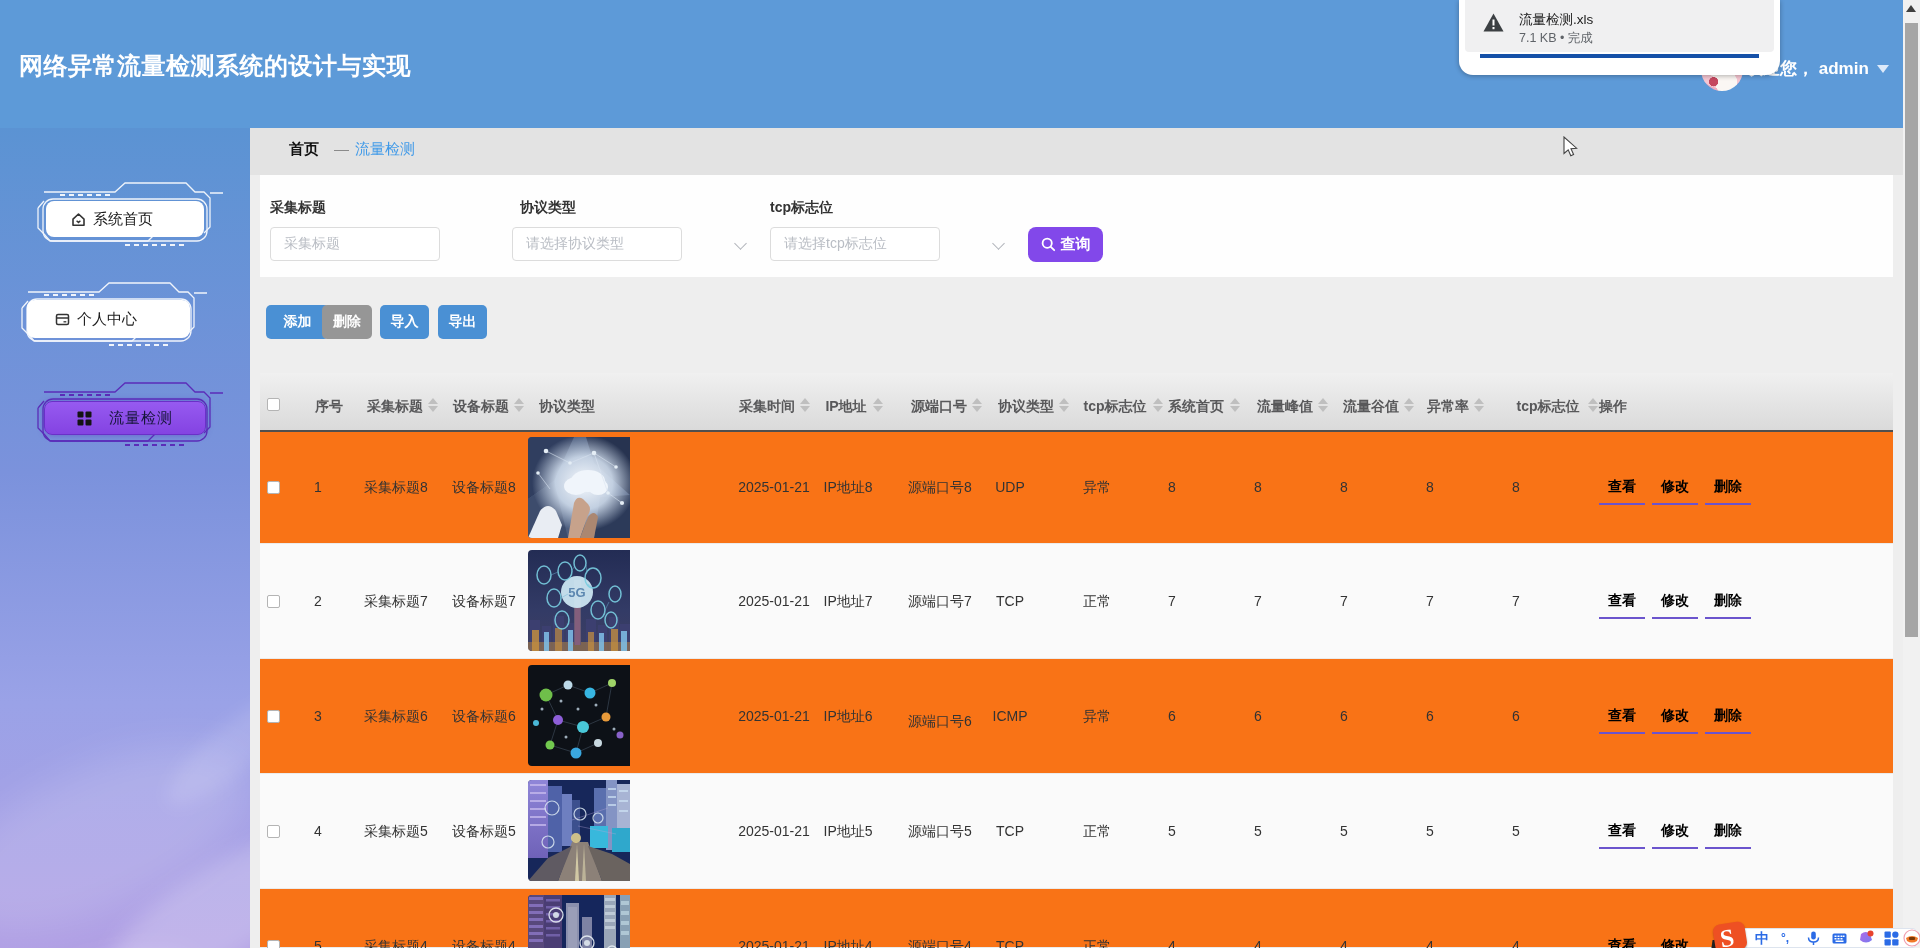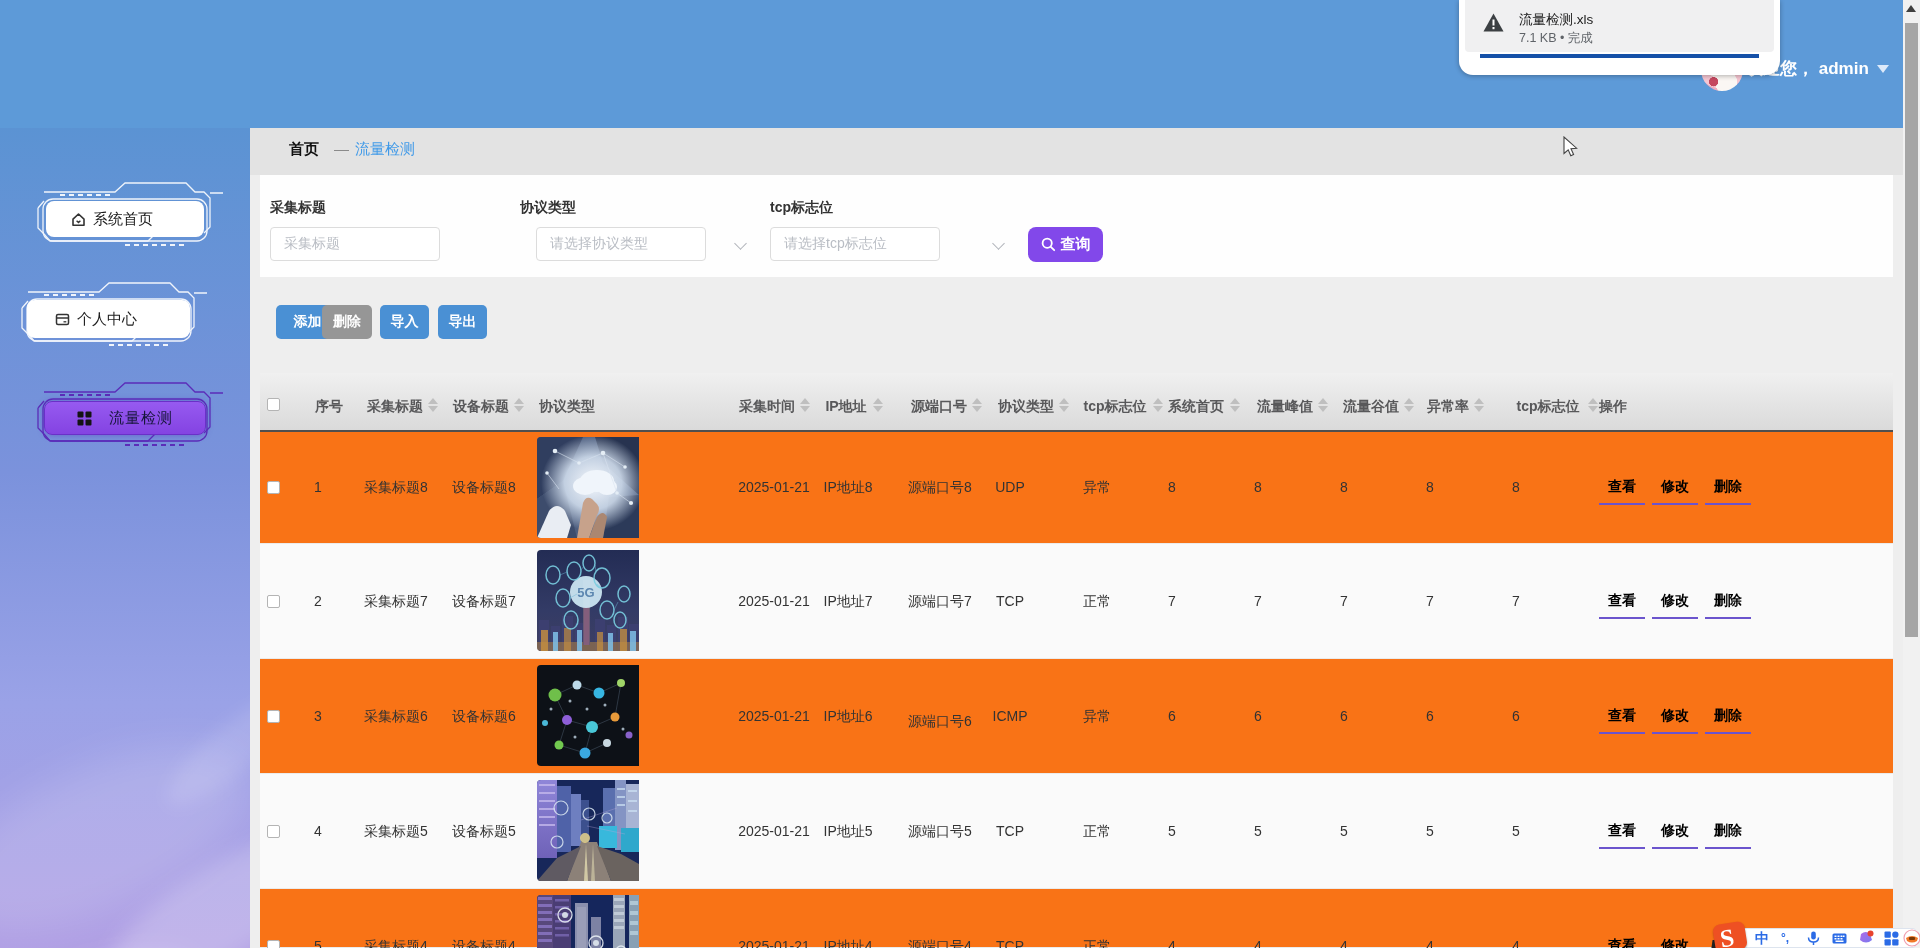--- a/index.html
+++ b/index.html
@@ -35,58 +35,59 @@
 #thead{position:absolute;left:0;top:0;width:1633px;height:59px;background:linear-gradient(#f0f0f0,#dadada);border-bottom:2px solid #4f4f4f}
 .th{position:absolute;top:25px;font-size:14px;font-weight:bold;color:#58585a;white-space:nowrap;transform:translateX(-50%)}
 .caret{position:absolute;top:24px;width:10px;height:16px}
 .caret:before{content:"";position:absolute;left:0;top:1px;border-left:5px solid transparent;border-right:5px solid transparent;border-bottom:6px solid #bfbfbf}
 .caret:after{content:"";position:absolute;left:0;bottom:1px;border-left:5px solid transparent;border-right:5px solid transparent;border-top:6px solid #bfbfbf}
 .row{position:absolute;left:0;width:1633px;border-bottom:1px solid #ebebeb}
 .row.alt{background:#fafafa}
 .cell{position:absolute;transform:translateX(-50%);font-size:14px;color:#333;white-space:nowrap}
 .ckb{position:absolute;left:6.5px;width:13px;height:13px;border:1px solid #b4b4b4;border-radius:2px;background:#fff}
 .act{position:absolute;transform:translateX(-50%);width:46px;text-align:center;font-size:14px;font-weight:bold;color:#000;padding-bottom:7px;border-bottom:2px solid #6b54cd}
-.rimg{position:absolute;left:277px;width:126px;height:101px;border-radius:4px;overflow:hidden}
+.rimg{position:absolute;left:268px;width:126px;height:101px;border-radius:4px;overflow:hidden}
 
 #sbar{position:absolute;left:1903px;top:0;width:17px;height:948px;background:#f1f1f1}
 #sthumb{position:absolute;left:2px;top:23px;width:13px;height:614px;background:#a6a6a6}
 #sarrow{position:absolute;left:3px;top:5px;width:0;height:0;border-left:5.5px solid transparent;border-right:5.5px solid transparent;border-bottom:7px solid #404040}
 </style>
 </head>
 <body>
 <div id="hdr">
+  <h1>网络异常流量检测系统的设计与实现</h1>
   <div id="avatar"></div>
   <div id="greet">欢迎您， admin<span class="tri"></span></div>
 </div>
 <div id="side">
 <div class="abs" style="left:-60px;top:640px;width:320px;height:140px;background:rgba(255,255,255,0.14);border-radius:50%;transform:rotate(-24deg);filter:blur(18px)"></div>
 <div class="abs" style="left:90px;top:740px;width:260px;height:90px;background:rgba(255,255,255,0.22);border-radius:50%;transform:rotate(-32deg);filter:blur(10px)"></div>
 <div class="abs" style="left:-40px;top:840px;width:240px;height:70px;background:rgba(255,255,255,0.16);border-radius:50%;transform:rotate(-18deg);filter:blur(12px)"></div>
 <div class="abs" style="left:150px;top:600px;width:160px;height:46px;background:rgba(255,255,255,0.12);border-radius:50%;transform:rotate(-40deg);filter:blur(8px)"></div>
 </div>
 <div id="crumb">
     <span class="b1">首页</span>
     <span class="dash">—</span>
     <span class="b2">流量检测</span>
   </div>
 <div id="fcard">
   <div class="flabel" style="left:10px">采集标题</div>
   <div class="flabel" style="left:260px">协议类型</div>
   <div class="flabel" style="left:510px">tcp标志位</div>
   <div class="finput" style="left:10px">采集标题</div>
-  <div class="finput" style="left:276px">请选择协议类型</div>
+  <div class="finput" style="left:252px">请选择协议类型</div>
   <div class="finput" style="left:510px">请选择tcp标志位</div>
   <div class="chev" style="left:476px"></div>
   <div class="chev" style="left:734px"></div>
   <div id="qbtn"><svg width="15" height="15" viewBox="0 0 15 15">
         <circle cx="6.2" cy="6.2" r="4.6" fill="none" stroke="#fff" stroke-width="1.8"></circle>
         <line x1="9.8" y1="9.8" x2="13.2" y2="13.2" stroke="#fff" stroke-width="1.8" stroke-linecap="round"></line>
       </svg>查询</div>
 </div>
-<div class="abtn" style="left:276px;width:63px">添加</div>
+<div class="abtn" style="left:266px;width:63px">添加</div>
 <div class="abtn" style="left:322px;width:50px;background:#969696">删除</div>
 <div class="abtn" style="left:380px;width:49px">导入</div>
 <div class="abtn" style="left:438px;width:49px">导出</div>
 <div id="tcard">
   <div id="thead">
 <div class="ckb" style="top:25px"></div>
 <div class="th" style="left:69px">序号</div>
 <div class="th" style="left:135px">采集标题</div>
 <div class="caret" style="left:168px"></div>
 <div class="th" style="left:221px">设备标题</div>

